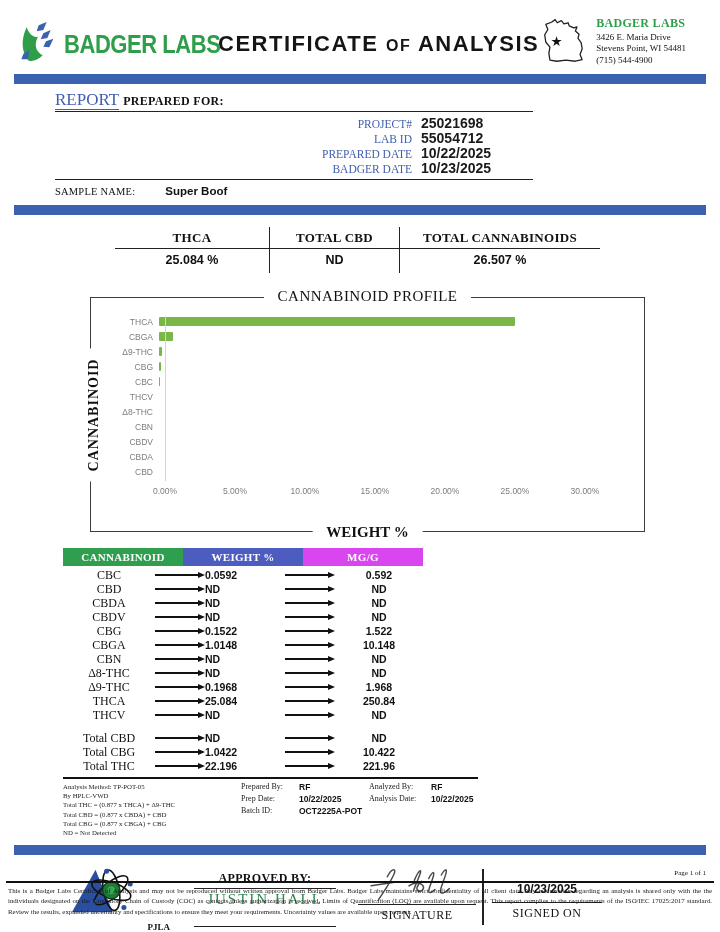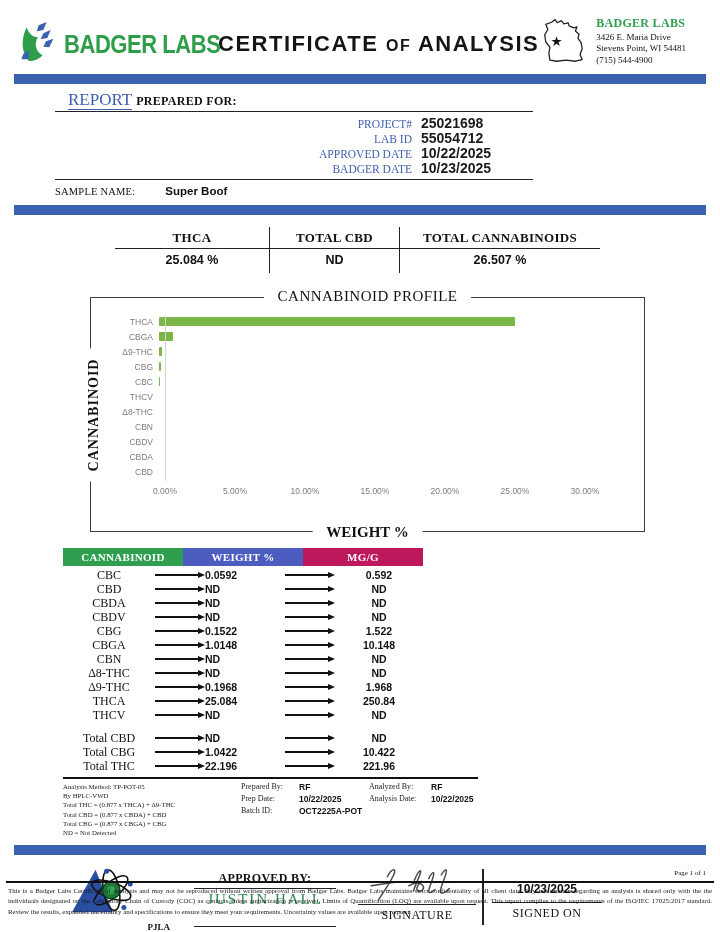--- a/index.html
+++ b/index.html
@@ -16,21 +16,21 @@
   .coa-title .small { font-size:16px; }
   .lab-block { display:flex; gap:5px; width:172px; align-items:flex-start; }
   .lab-addr { font-size:9px; line-height:1.3; }
   .lab-addr .lab-name { color:#2f9e4b; font-size:12px; font-weight:bold; letter-spacing:.3px; }
   
   .bluebar { height:10px; background:#3a62b0; margin:0 14px; }
   
   .report-section { padding:6px 0 0 55px; }
   .report-block { width:478px; }
   .rp-head { border-bottom:1.5px solid #222; padding-bottom:1px; }
-  .rp-head .rp-blue { color:#3f5fae; font-size:17px; border-bottom:1px solid #3f5fae;margin-left:13px; }
+  .rp-head .rp-blue { color:#3f5fae; font-size:17px; border-bottom:1px solid #3f5fae; }
   .rp-head .rp-rest { font-size:12px; font-weight:bold; letter-spacing:.3px; }
   .rp-fields { border-bottom:1.5px solid #222; padding:3px 0 4px 0; }
   .rp-row { display:flex; align-items:baseline; height:15px; }
   .rp-label { width:357px; text-align:right; color:#3f5fae; font-size:11.5px; }
   .rp-value { margin-left:9px; font-family:"Liberation Sans",sans-serif; font-size:14px; font-weight:bold; color:#1a1a1a; }
   .sample-row { display:flex; align-items:baseline; padding:5px 0 20px 0; height:24px; }
   .sample-label { font-size:10.5px; letter-spacing:.2px; }
   .sample-value { margin-left:30px; font-family:"Liberation Sans",sans-serif; font-size:11.5px; font-weight:bold; }
   
   .summary { display:grid; grid-template-columns:155px 130px 200px; margin:12px 0 0 115px; }
@@ -141,21 +141,21 @@
     <div class="rp-fields">
         <div class="rp-row">
           <span class="rp-label">PROJECT#</span>
           <span class="rp-value">25021698</span>
         </div>
         <div class="rp-row">
           <span class="rp-label">LAB ID</span>
           <span class="rp-value">55054712</span>
         </div>
         <div class="rp-row">
-          <span class="rp-label">APPROVED DATE</span>
+          <span class="rp-label">PREPARED DATE</span>
           <span class="rp-value">10/22/2025</span>
         </div>
         <div class="rp-row">
           <span class="rp-label">BADGER DATE</span>
           <span class="rp-value">10/23/2025</span>
         </div>
       </div>
     <div class="sample-row">
       <span class="sample-label">SAMPLE NAME:</span>
       <span class="sample-value">Super Boof</span>
@@ -257,21 +257,21 @@
         <span class="tick" style="left: 74.6269%;">25.00%</span>
         <span class="tick" style="left: 89.5522%;">30.00%</span>
       </div>
   </div>
 </div>
 
 <div class="ctable">
   <div class="ctable-head" id="ctable-head">
       <div class="cth" style="background: rgb(47, 158, 79);">CANNABINOID</div>
       <div class="cth" style="background: rgb(76, 92, 191);">WEIGHT %</div>
-      <div class="cth" style="background: #be185d;">MG/G</div>
+      <div class="cth" style="background: #d946ef;">MG/G</div>
     </div>
   <div class="ctable-body" id="ctable-body">
       <div class="trow">
         <span class="t-name">CBC</span>
         <span class="t-arrow">
           <i class="shaft"></i>
           <i class="head"></i>
         </span>
         <span class="t-weight">0.0592</span>
         <span class="t-arrow">

